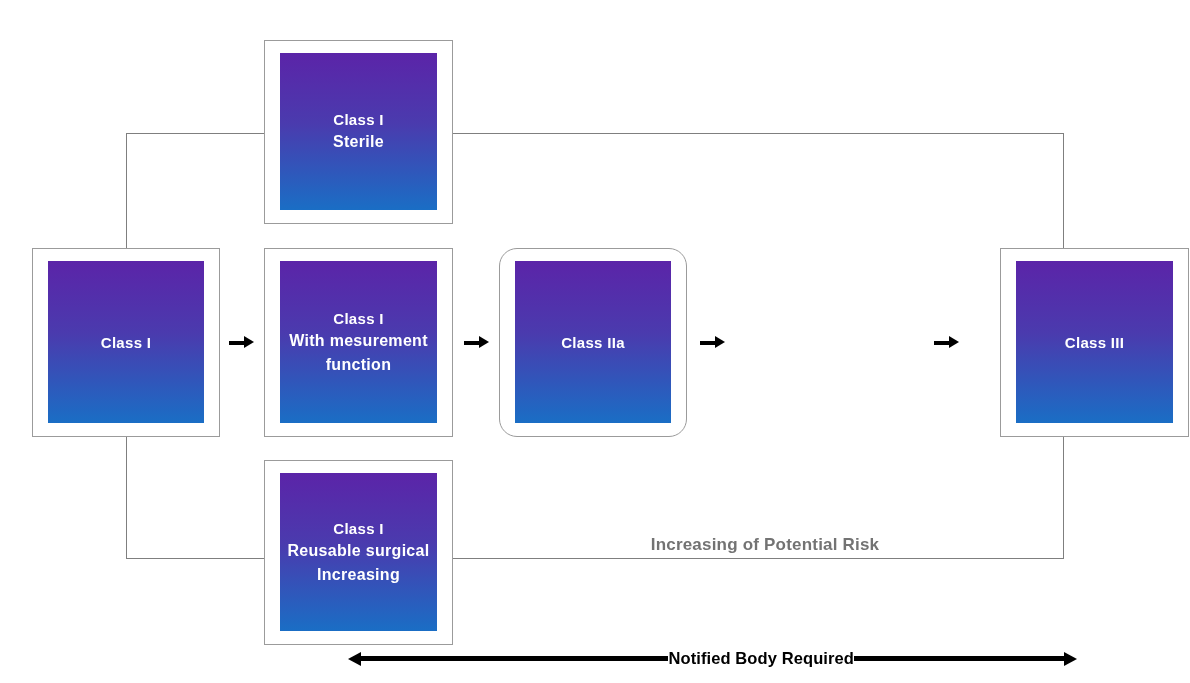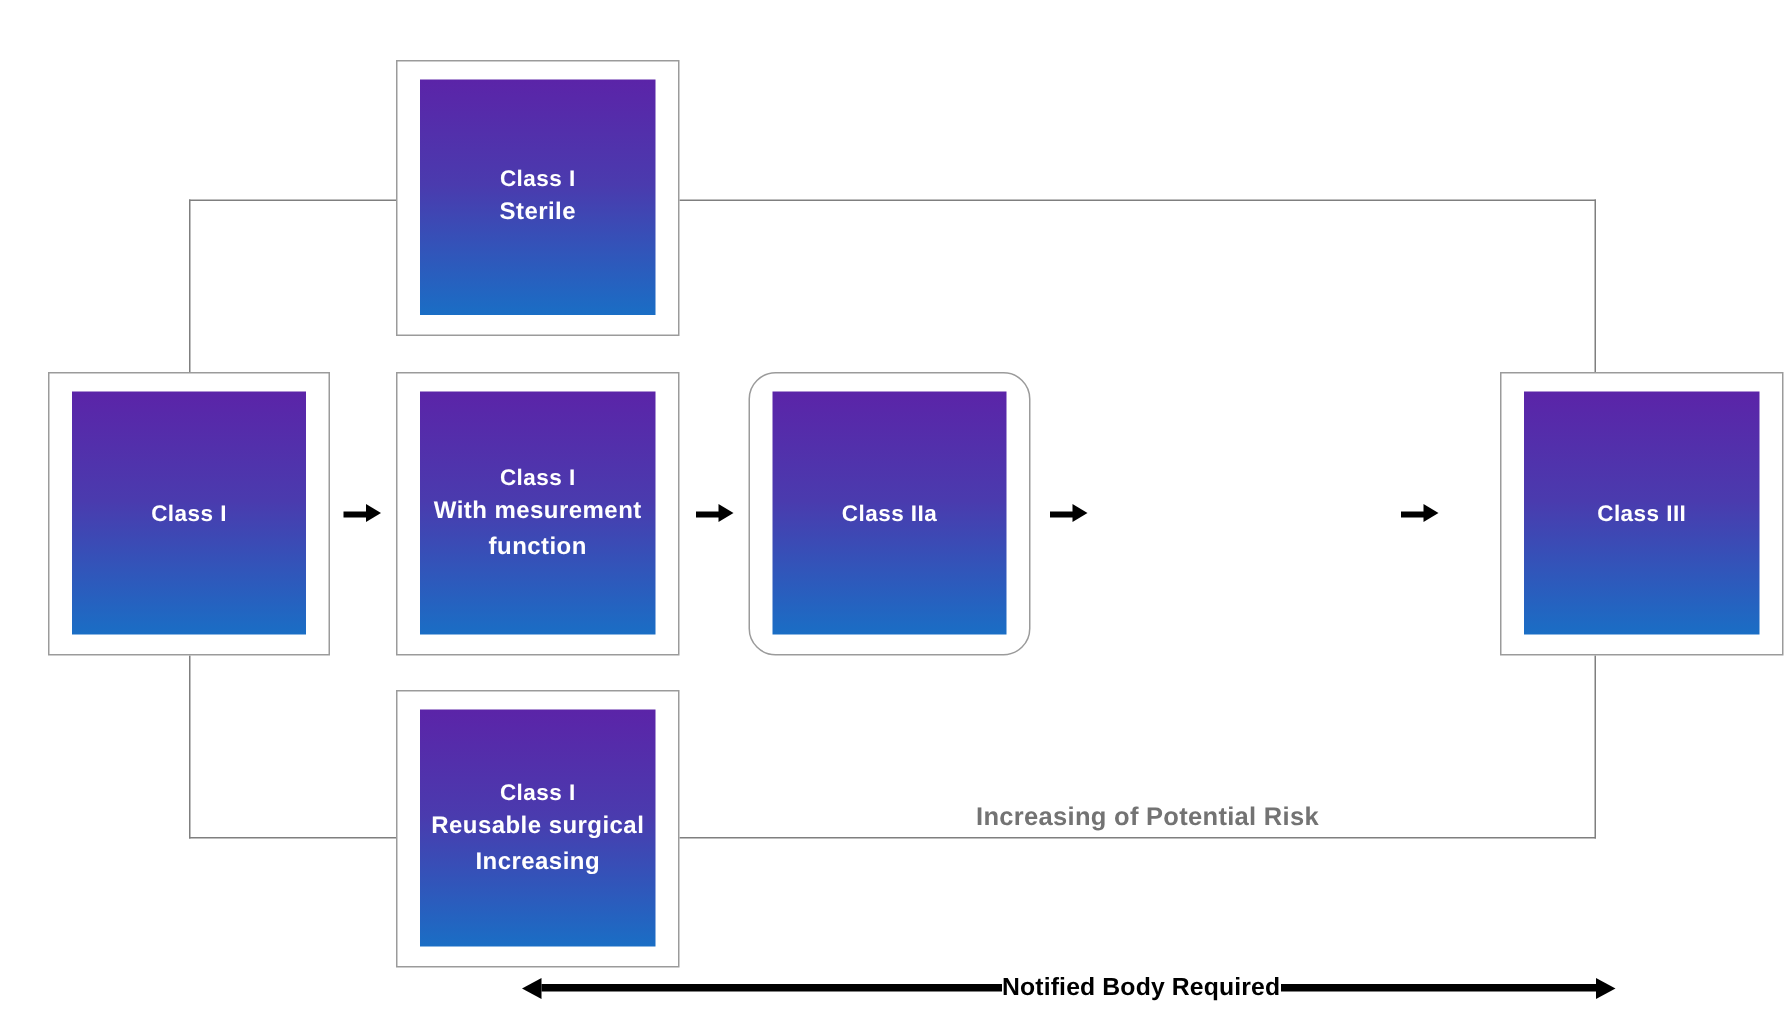--- a/index.html
+++ b/index.html
@@ -109,21 +109,21 @@
   .span-arrow .head-right {
     width: 0; height: 0;
     border-top: 7.5px solid transparent;
     border-bottom: 7.5px solid transparent;
     border-left: 13px solid #000;
   }
   .span-arrow .bar-left  { width: 307px; height: 5px; background: #000; }
   .span-arrow .bar-right { flex: 1; height: 5px; background: #000; }
   .span-arrow .nb-label {
     width: 186px;
-    text-align: left;
+    text-align: right;
     font-size: 16.5px;
     font-weight: 600;
     color: #000;
     white-space: nowrap;
     letter-spacing: 0.1px;
   }
 </style>
 </head>
 <body>
 

